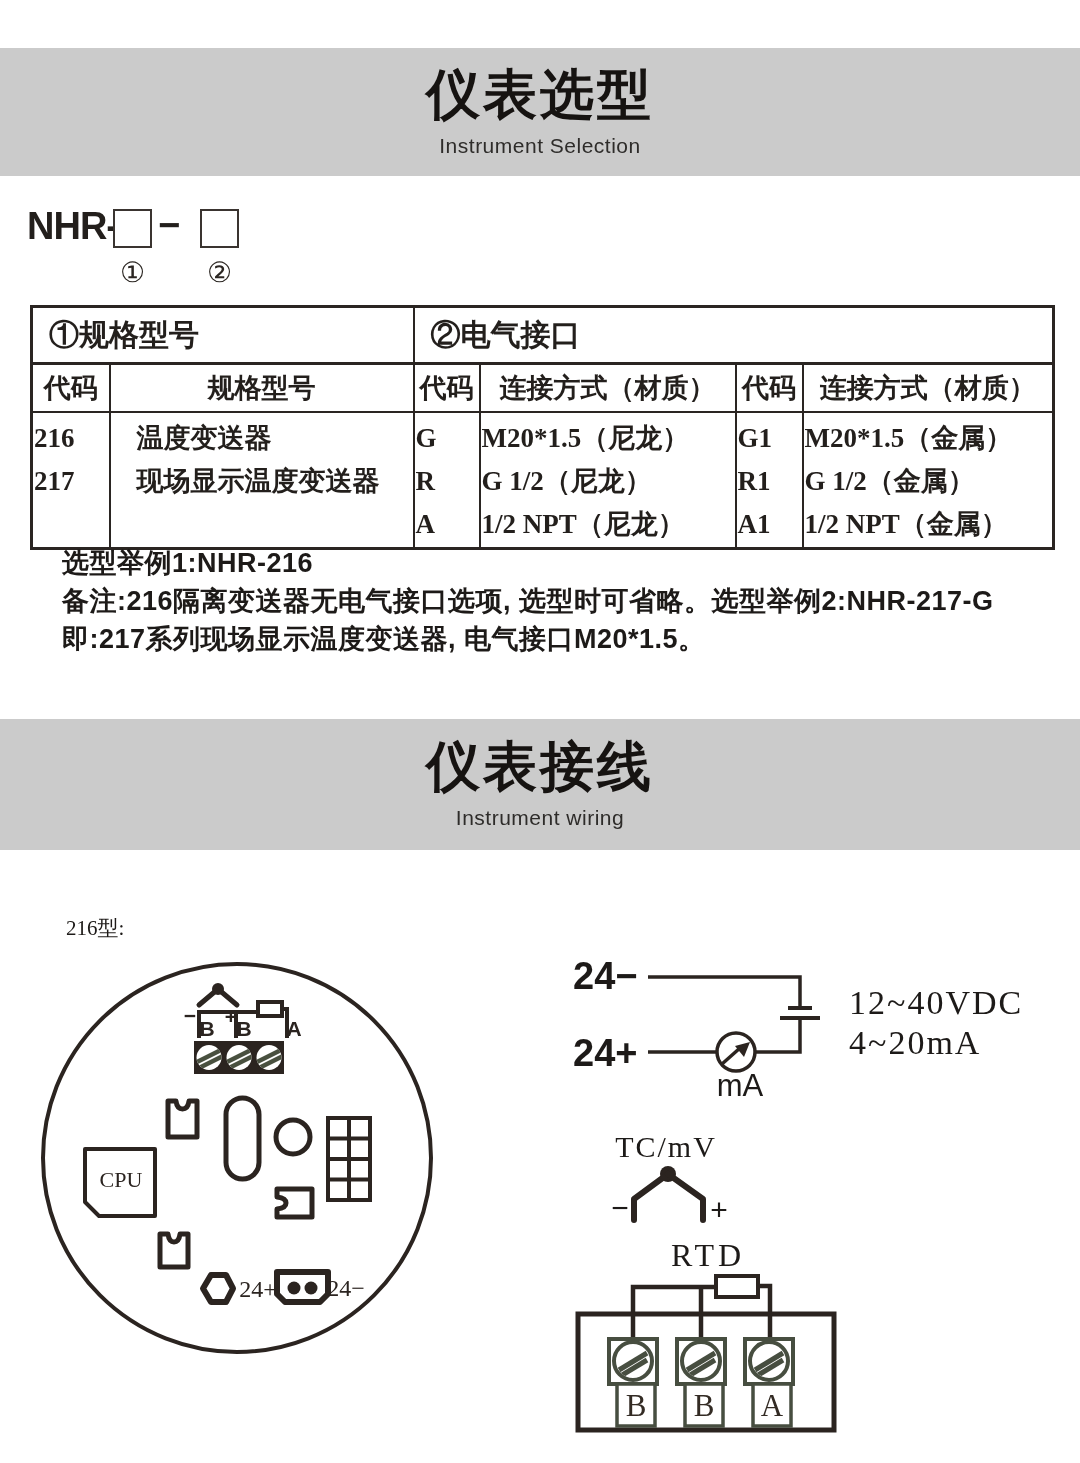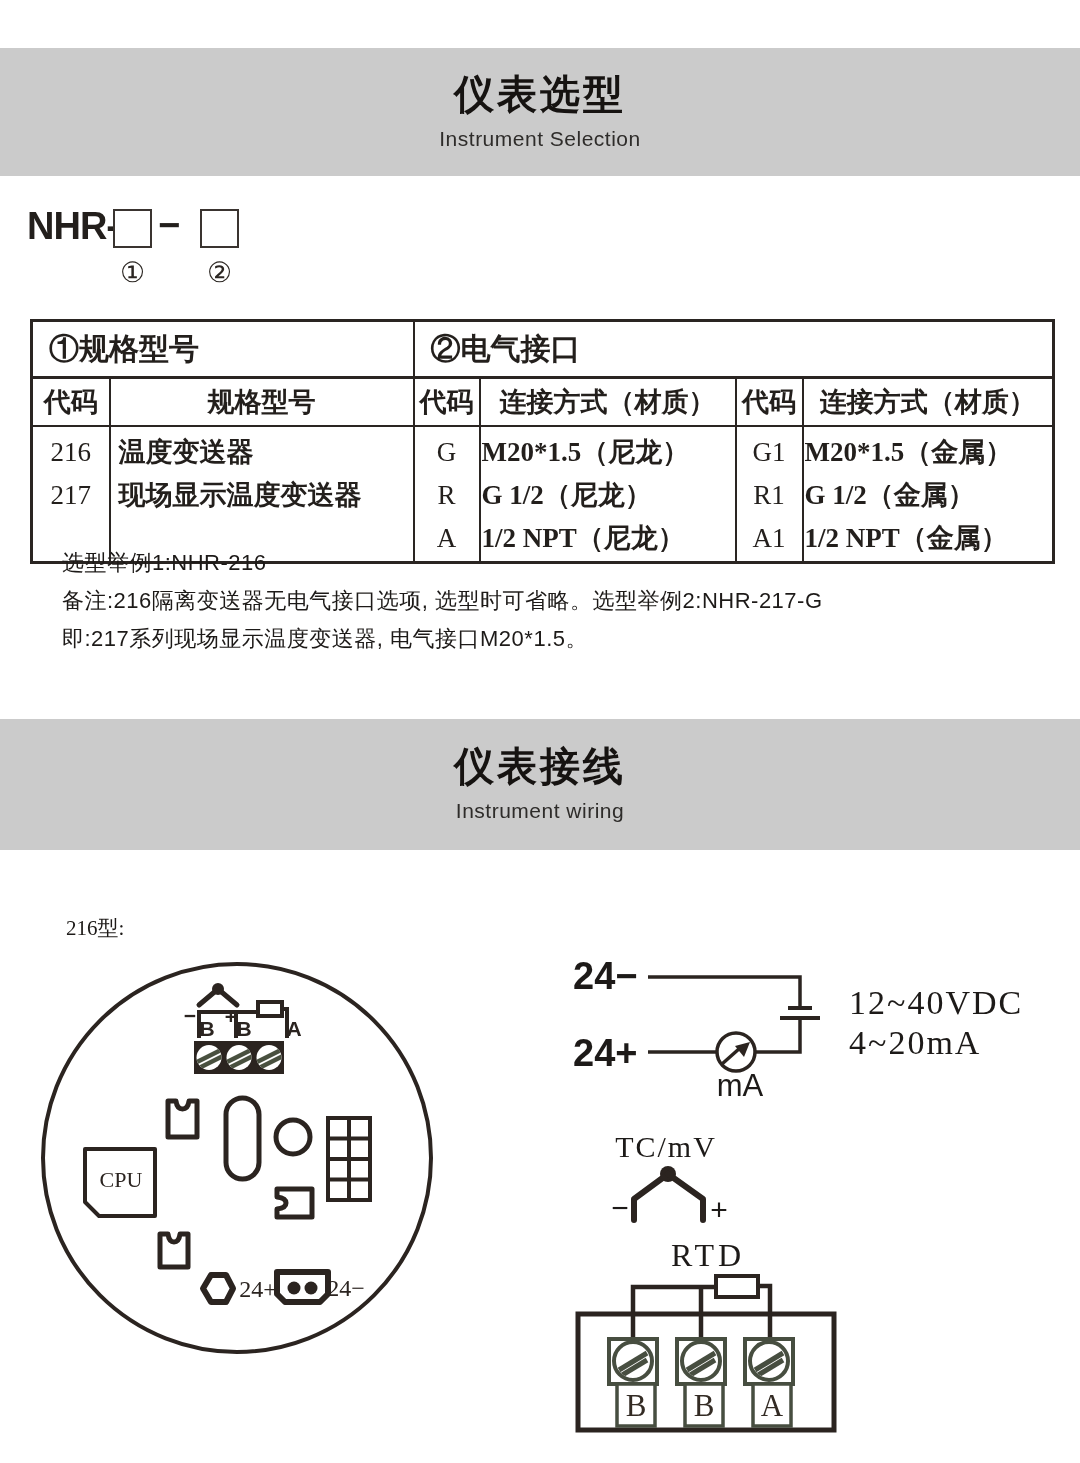--- a/index.html
+++ b/index.html
@@ -4,48 +4,48 @@
 <style>
   html,body{margin:0;padding:0;background:#fff;}
   .page{position:relative;width:1080px;height:1463px;background:#ffffff;overflow:hidden;
         font-family:"Liberation Sans",sans-serif;color:#231f1c;}
 
   
   .band{position:absolute;left:0;width:1080px;background:#cbcbcb;
         display:flex;flex-direction:column;align-items:center;justify-content:center;}
   #band1{top:48px;height:128px;}
   #band2{top:719px;height:131px;}
-  .band-title{font-size:40px;font-weight:700;color:#161311;letter-spacing:3px;line-height:1;}
+  .band-title{font-size:54px;font-weight:700;color:#161311;letter-spacing:3px;line-height:1;}
   .band-sub{font-size:21px;font-weight:400;color:#2e2c2a;margin-top:13px;letter-spacing:.5px;}
 
   
   .model-prefix{position:absolute;left:27px;top:205px;font-size:38px;font-weight:700;letter-spacing:-1px;}
   .model-box{position:absolute;width:35px;height:35px;border:2.5px solid #3a3430;background:#fff;}
   #model-box1{left:113px;top:209px;}
   #model-box2{left:200px;top:209px;}
   .model-dash{position:absolute;left:158px;top:204px;font-size:38px;font-weight:700;}
   .model-num{position:absolute;font-size:28px;font-weight:400;color:#2b2622;}
   #model-num1{left:120px;top:256px;}
   #model-num2{left:207px;top:256px;}
 
   
-  .spec-table{position:absolute;left:30px;top:319px;width:1022px;border-collapse:collapse;
+  .spec-table{position:absolute;left:30px;top:305px;width:1022px;border-collapse:collapse;
               table-layout:fixed;border:3px solid #2a2522;font-family:"Liberation Serif",serif;}
   .spec-table td{border:2px solid #2a2522;overflow:hidden;}
   tr.h1 td{font-family:"Liberation Sans",sans-serif;font-weight:700;font-size:30px;
            height:52px;padding-left:16px;border-bottom-width:3px;}
   tr.h2 td{font-weight:700;font-size:27px;height:44px;text-align:center;}
   tr.tbody td{vertical-align:top;font-size:27px;height:129px;padding-top:4px;}
   .ln{line-height:43px;height:43px;white-space:nowrap;}
-  .cell-center{text-align:center;font-weight:400;}
-  .cell-left{text-align:left;padding-left:8px;font-weight:700;}
+  .cell-center{font-weight:700;}
+  .cell-left{text-align:left;padding-left:26px;font-weight:700;}
   .cell-conn{text-align:left;font-weight:700;}
 
   
-  .notes{position:absolute;left:62px;top:544px;font-size:22px;font-weight:400;
+  .notes{position:absolute;left:62px;top:544px;font-size:27px;font-weight:700;
          line-height:38px;color:#1d1a18;letter-spacing:.5px;white-space:nowrap;}
 
   .model-label{position:absolute;left:66px;top:914px;font-size:21px;font-weight:500;color:#1d1a18;font-family:Liberation Serif, serif;}
 
   .wiring-svg{position:absolute;left:0;top:940px;}
   svg text{user-select:none;}
 </style>
 </head>
 <body>
 

